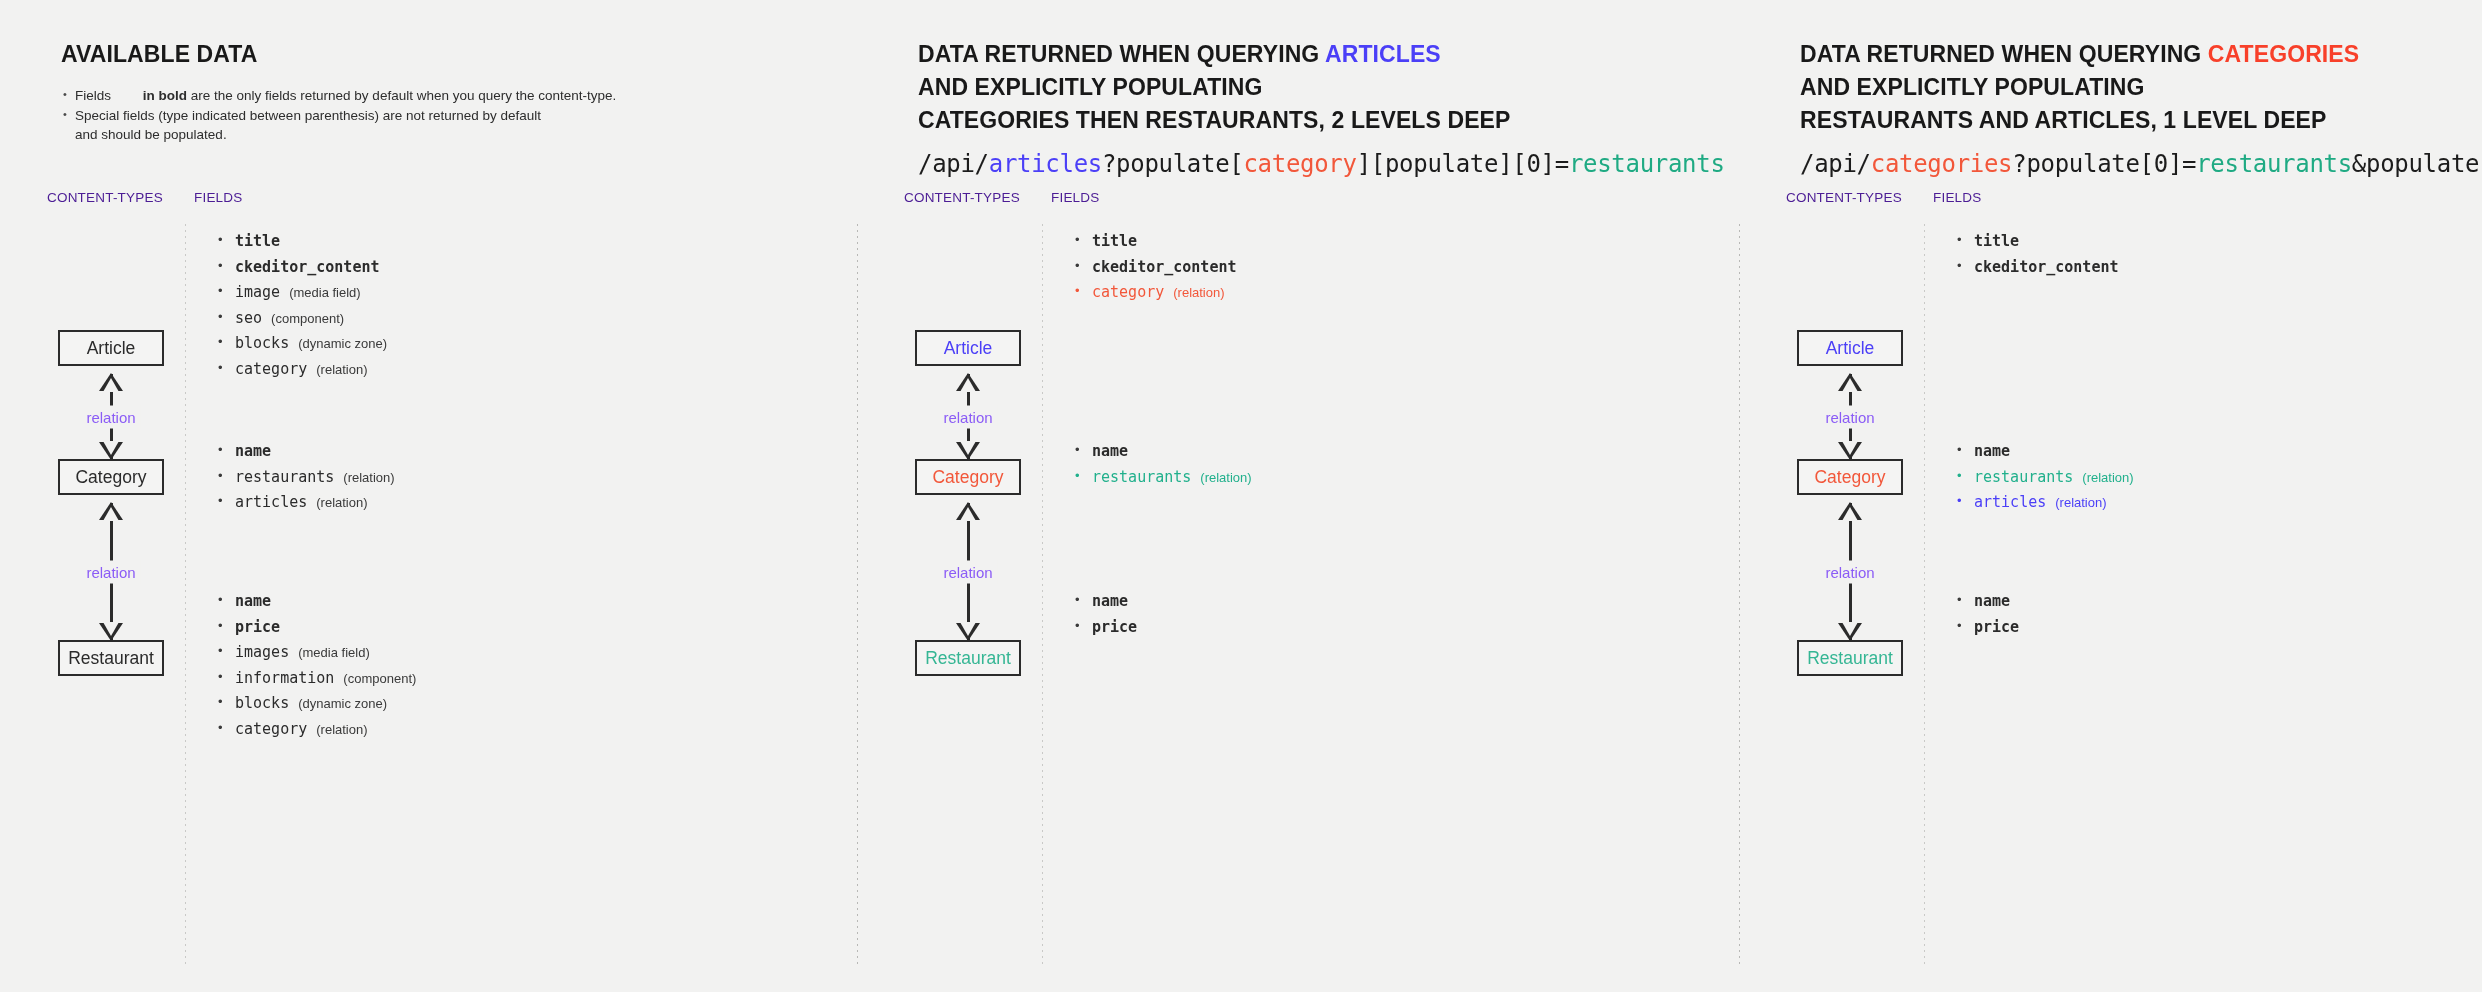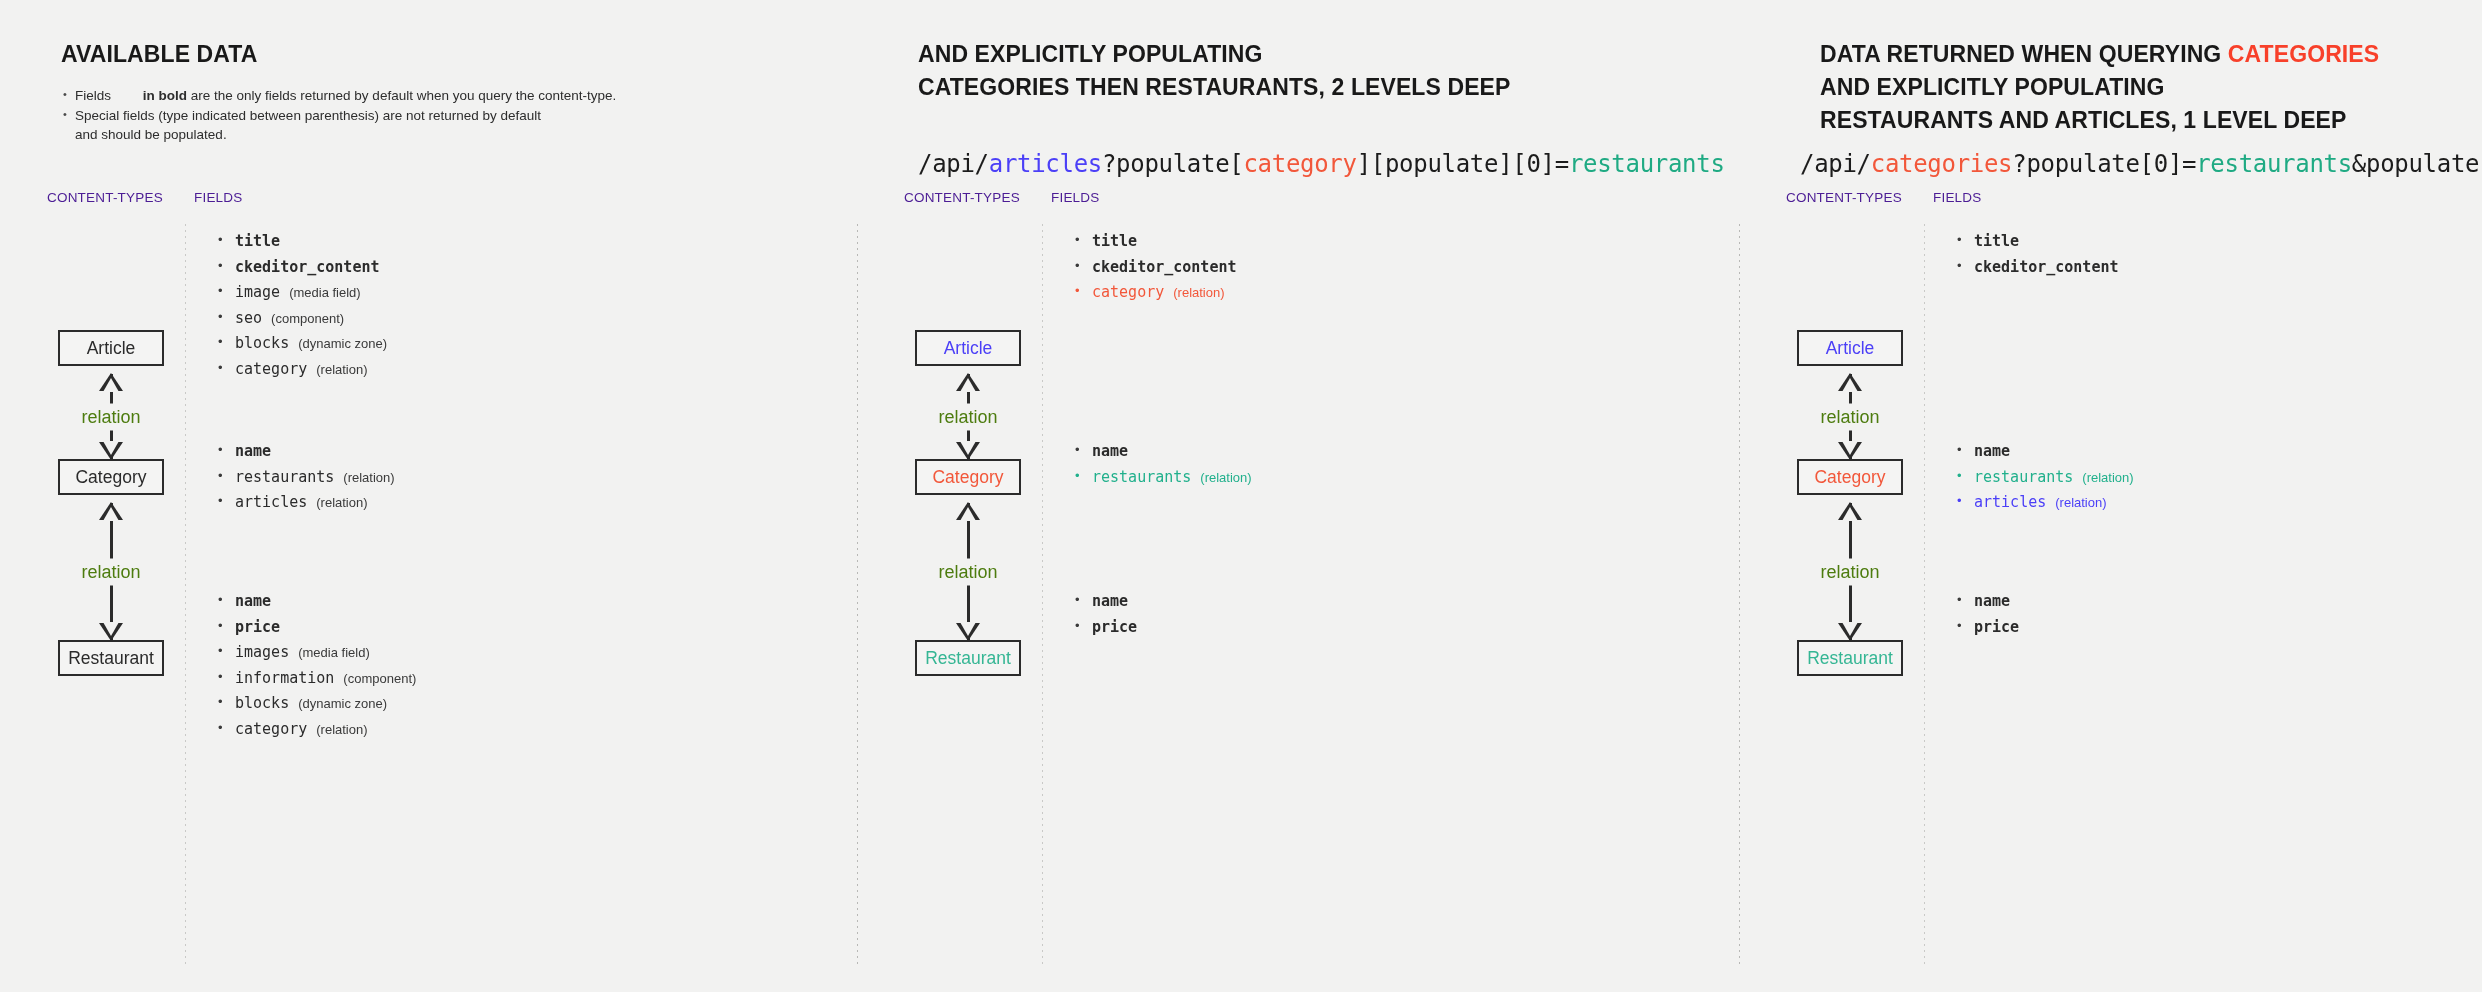--- a/index.html
+++ b/index.html
@@ -41,21 +41,21 @@
     position: absolute;
     font-weight: bold;
     font-size: 23px;
     letter-spacing: 0.1px;
     line-height: 33px;
     color: #191919;
     white-space: nowrap;
   }
   #heading-1 { left: 61px;  top: 38px; }
   #heading-2 { left: 727px; top: 38px; }
-  #heading-3 { left: 1617px; top: 38px; margin-left: 20px; }
+  #heading-3 { left: 1617px; top: 38px; }
   .heading .hl-articles   { color: #4b3ff7; }
   .heading .hl-categories { color: #f8402a; }
 
   
   .notes {
     position: absolute;
     left: 61px;
     top: 86px;
     width: 600px;
     font-size: 13.5px;
@@ -150,22 +150,22 @@
   }
   .connector .arrow-up::after   { top: 5px;  border-bottom: 14px solid #f2f2f1; }
   .connector .arrow-down::after { bottom: 5px; border-top: 14px solid #f2f2f1; }
   .connector .rel-label {
     position: absolute;
     top: 50%;
     left: 50%;
     transform: translate(-50%, -50%);
     background: #f2f2f1;
     padding: 3px 5px;
-    font-size: 18px;
-    color: #4d7c0f;
+    font-size: 15px;
+    color: #8b5cf6;
     white-space: nowrap;
   }
 
   
   .field-list { position: absolute; }
   .field-row {
     display: flex;
     align-items: baseline;
     height: 25.5px;
     white-space: nowrap;
@@ -301,20 +301,21 @@
         </div>
         <div class="field-row">
           <span class="bullet">•</span>
           <span class="fname">category</span>
           <span class="ftype">(relation)</span>
         </div>
       </div>
     </div>
   <div class="panel" id="panel-2">
       <div class="heading" id="heading-2" style="position: absolute; left: 61px; top: 38px;">
+        <div><span>DATA RETURNED WHEN QUERYING </span><span class="hl-articles">ARTICLES</span></div>
         <div>AND EXPLICITLY POPULATING</div>
         <div>CATEGORIES THEN RESTAURANTS, 2 LEVELS DEEP</div>
       </div>
       <div class="api-url" id="api-url-2" style="position: absolute; left: 61px; top: 150px;"><span>/api/</span><span class="tok-blue">articles</span><span>?populate[</span><span class="tok-red">category</span><span>][populate][0]=</span><span class="tok-green">restaurants</span></div>
       <div class="col-label" style="left: 47px; top: 190px;">CONTENT-TYPES</div>
       <div class="col-label" style="left: 194px; top: 190px;">FIELDS</div>
       <div style="position: absolute; left: 185px; top: 224px; width: 1px; height: 740px; background: repeating-linear-gradient(rgb(201, 201, 199) 0px, rgb(201, 201, 199) 2px, rgba(0, 0, 0, 0) 2px, rgba(0, 0, 0, 0) 6px);"></div>
       <div class="ct-box c-blue" style="left: 58px; top: 330px;">Article</div>
       <div class="ct-box c-red" style="left: 58px; top: 459px;">Category</div>
       <div class="ct-box c-green" style="left: 58px; top: 640px;">Restaurant</div>

